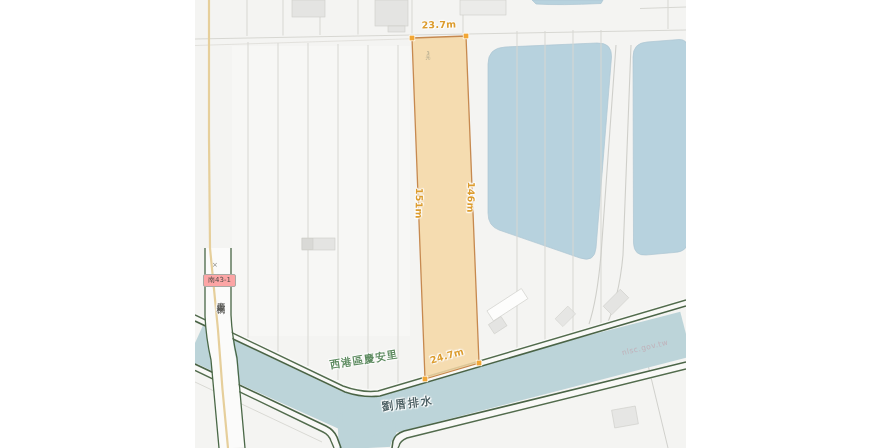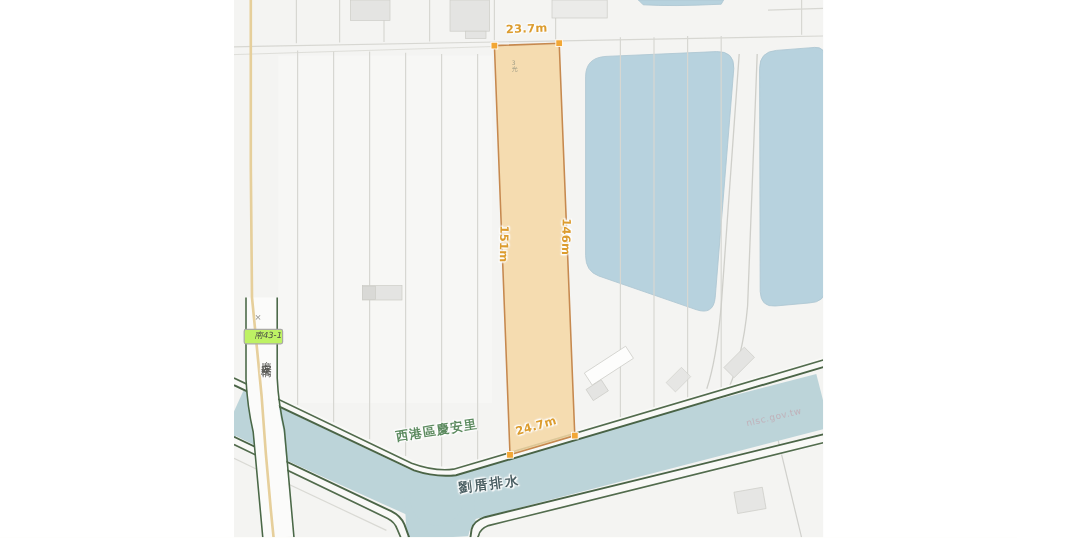--- a/index.html
+++ b/index.html
@@ -5,22 +5,22 @@
   html,body{margin:0;padding:0;background:#ffffff;}
   .stage{position:relative;width:889px;height:448px;background:#ffffff;overflow:hidden;
          font-family:"DejaVu Sans",sans-serif;}
   .map{position:absolute;left:195px;top:0;width:491px;height:448px;overflow:hidden;background:#f4f4f2;}
   .map svg{position:absolute;left:0;top:0;}
   .lbl{position:absolute;white-space:nowrap;line-height:1;}
   .halo{text-shadow:0 0 2px #fff,0 0 2px #fff,0 0 3px #fff,1px 1px 1px #fff,-1px -1px 1px #fff;}
   .meas{font-size:9.5px;color:#dc9c2e;font-weight:bold;letter-spacing:.3px;}
   .village{font-size:10.5px;color:#5d8b60;letter-spacing:1px;font-weight:bold;}
   .drain{font-size:11px;color:#4b5f63;letter-spacing:2px;font-weight:bold;}
-  .roadbox{left:8px;top:274px;width:31px;height:11px;background:#bef264;border:1px solid #a9a9a4;
-           border-radius:2px;font-size:7px;color:#4a4a46;text-align:right;line-height:11px;font-style:italic;}
+  .roadbox{left:8px;top:274px;width:31px;height:11px;background:#fca5a5;border:1px solid #a9a9a4;
+           border-radius:2px;font-size:7px;color:#4a4a46;text-align:center;line-height:11px;}
   .bridge{left:21px;top:294px;font-size:9px;color:#4f4f4b;writing-mode:vertical-rl;
           text-orientation:upright;letter-spacing:2px;}
   .cross{left:17px;top:262px;font-size:7px;color:#8a8a85;}
   .pmarker{left:230px;top:50px;font-size:5px;color:#93937f;writing-mode:vertical-rl;
            text-orientation:upright;opacity:.85;}
   .wmark{font-size:7.5px;color:rgba(197,150,160,.55);letter-spacing:.5px;}
 </style>
 </head>
 <body>
 

